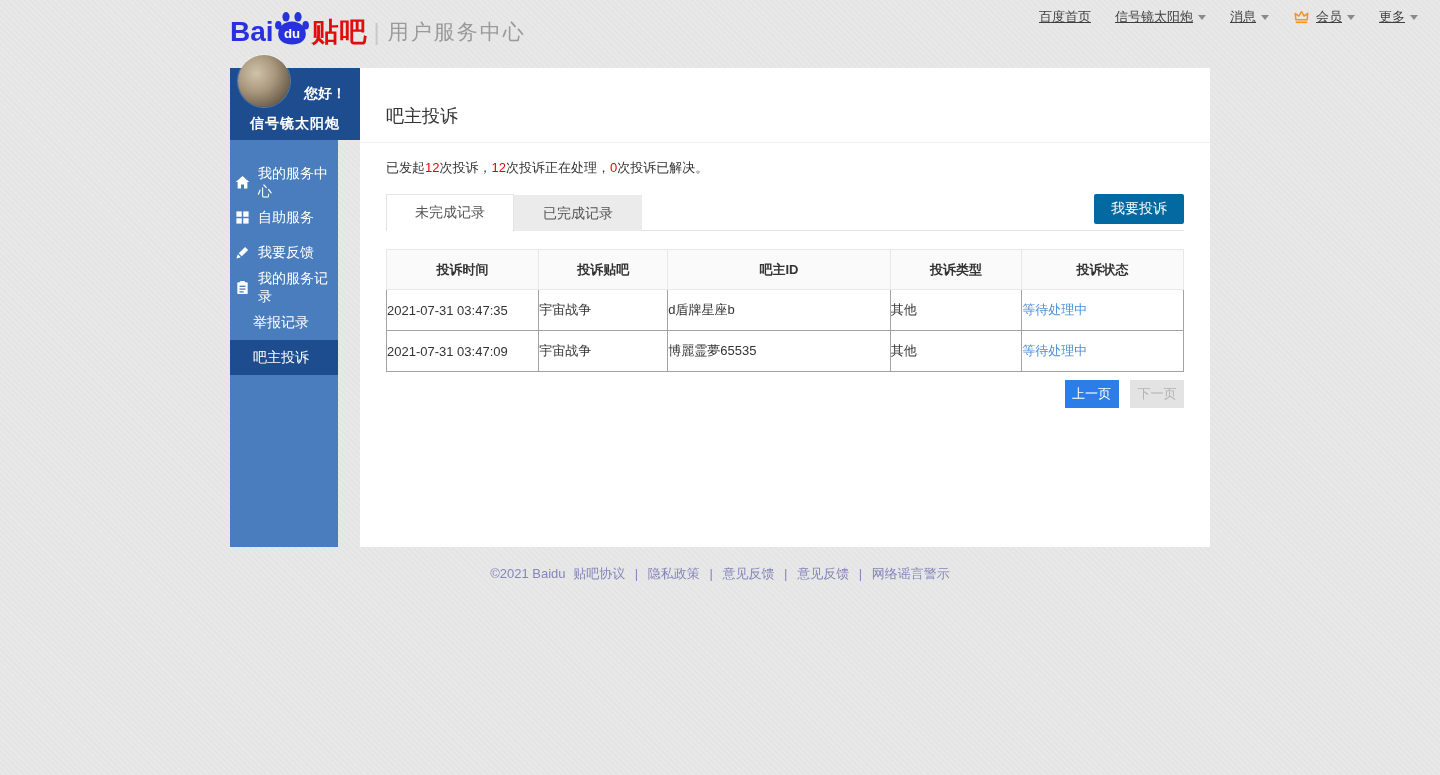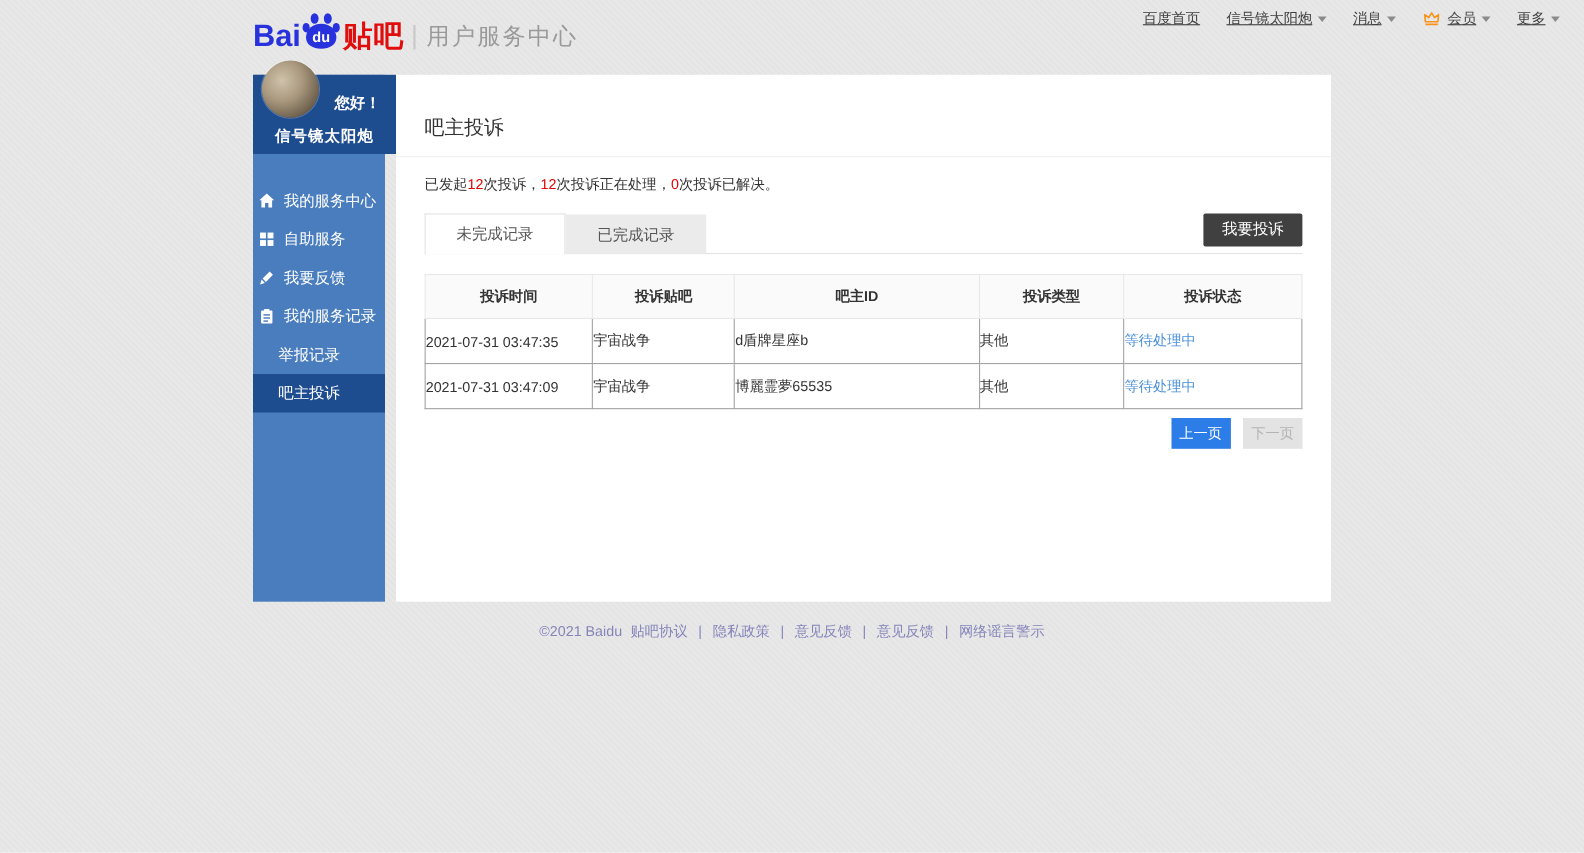--- a/index.html
+++ b/index.html
@@ -19,21 +19,21 @@
   .logo-sub { color:#9a9a9a; font-size:21px; letter-spacing:2px; }
 
   .topnav { position:absolute; right:22px; top:8px; display:flex; align-items:center; gap:24px; }
   .nav-link { display:flex; align-items:center; gap:3px; font-size:13px; color:#404040; cursor:pointer; }
   .nav-link .lbl { text-decoration:underline; }
   .caret { width:0; height:0; border-left:4px solid transparent; border-right:4px solid transparent;
            border-top:5px solid #8a8a8a; display:inline-block; margin-left:2px; }
   .crown { display:inline-block; margin-right:3px; position:relative; top:1px; }
 
   
-  .sidebar { position:absolute; left:230px; top:68px; width:120px; height:479px; background:#4a7dbd; }
+  .sidebar { position:absolute; left:230px; top:68px; width:108px; height:479px; background:#4a7dbd; }
   .userbox { position:relative; width:130px; height:72px; background:#1e4d8f; }
   .avatar { position:absolute; left:8px; top:-13px; width:52px; height:52px; border-radius:50%;
             background:radial-gradient(circle at 35% 35%, #cfc3ab 0%, #a8977d 40%, #6d5f4c 75%, #4a4337 100%);
             box-shadow:0 0 0 1px rgba(255,255,255,0.25); cursor:pointer; }
   .greeting { position:absolute; right:14px; top:17px; color:#fff; font-size:14px; font-weight:bold; }
   .username { position:absolute; bottom:7px; width:100%; text-align:center; color:#fff; font-size:14px; font-weight:bold; letter-spacing:1px; }
   .menu { padding-top:25px; }
   .menu-item { height:35px; display:flex; align-items:center; gap:8px; color:#fff; font-size:14px;
                padding-left:5px; cursor:pointer; }
   .menu-item .micon { width:15px; height:15px; display:inline-flex; }
@@ -49,21 +49,21 @@
   .notice-label { color:#e60000; font-weight:bold; margin-right:2px; }
   .stats { margin:16px 26px 0; font-size:13px; color:#333; }
   .stats .num { color:#e60000; }
 
   .tabbar { position:relative; margin:17px 26px 0; height:37px; }
   .tabline { position:absolute; left:0; right:0; bottom:0; height:1px; background:#e3e3e3; }
   .tabs { position:relative; display:flex; height:37px; align-items:flex-end; }
   .tab { width:128px; text-align:center; font-size:14px; color:#555; cursor:pointer; position:relative; z-index:1; }
   .tab.active { height:37px; line-height:35px; background:#fff; border:1px solid #e3e3e3; border-bottom:none; }
   .tab.inactive { height:36px; line-height:36px; background:#ebebeb; }
-  .complain-btn { position:absolute; right:0; top:0; z-index:1; width:90px; height:30px; background:#404040;
+  .complain-btn { position:absolute; right:0; top:0; z-index:1; width:90px; height:30px; background:#0369a1;
                   color:#fff; font-size:14px; border:none; border-radius:2px; cursor:pointer;
                   font-family:inherit; }
 
   table.records { margin:18px 26px 0; width:798px; border-collapse:collapse; table-layout:fixed; }
   .records th { height:40px; background:#fafafa; border:1px solid #e8e8e8; font-size:13px; color:#333;
                 font-weight:bold; text-align:center; }
   .records td { height:41px; border:1px solid #a3a3a3; font-size:13px; color:#333; }
   .records .c-time  { width:19.1%; }
   .records .c-tieba { width:16.2%; }
   .records .c-id    { width:27.9%; }

